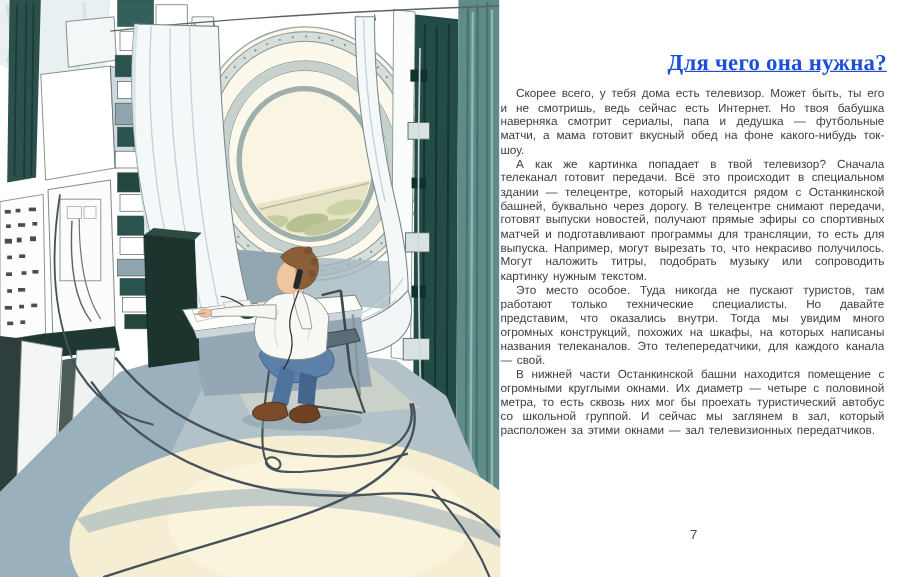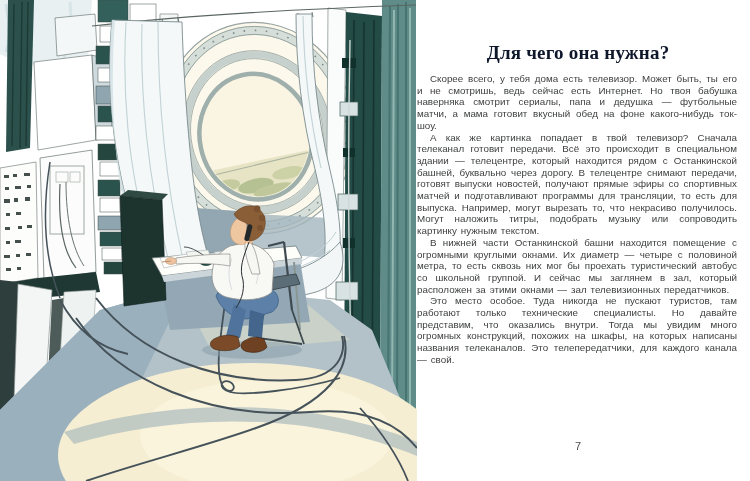--- a/index.html
+++ b/index.html
@@ -1,22 +1,22 @@
 <!DOCTYPE html>
 <html lang="ru"><head>
 <meta charset="utf-8">
 <style>
   html,body{margin:0;padding:0;}
   body{width:750px;height:481px;background:#ffffff;font-family:"Liberation Sans",sans-serif;}
   .spread{position:relative;width:750px;height:481px;background:#ffffff;overflow:hidden;}
   .illustration-wrap{position:absolute;left:0;top:0;width:417px;height:481px;}
   .text-page{position:absolute;left:417px;top:0;width:322px;height:481px;}
-  .title{position:absolute;top:42px;left:0;width:100%;text-align:center;margin:0;
+  .title{position:absolute;top:42px;left:0;width:100%;text-align:right;margin:0;
          font-family:"Liberation Serif",serif;font-weight:bold;font-size:19px;
-         letter-spacing:.2px;color:#0f172a;}
+         letter-spacing:.2px;color:#1d4ed8;text-decoration:underline;}
   .body-col{position:absolute;top:73px;left:0;width:320px;}
   .body-col p{margin:0;font-size:9.8px;line-height:11.7px;text-align:justify;
               color:#3f4040;text-indent:13px;word-spacing:1.2px;hyphens:auto;}
   .pagenum{position:absolute;top:440px;left:0;width:100%;text-align:center;
            font-size:11px;color:#4a4a4a;}
   svg{display:block;}
 </style>
 </head>
 <body>
 
@@ -259,19 +259,19 @@
         <path d="M249,242 C243,258 239,268 243,280 C245,292 240,302 236,308" stroke="#2a2f31" stroke-width="1" fill="none"></path>
       </g>
     </svg>
   </div>
 
   <div class="text-page">
     <h1 class="title">Для чего она нужна?</h1>
     <div class="body-col">
       <p>Скорее всего, у тебя дома есть телевизор. Может быть, ты его и не смотришь, ведь сейчас есть Интернет. Но твоя бабушка наверняка смотрит сериалы, папа и дедушка — футбольные матчи, а мама готовит вкусный обед на фоне какого-нибудь ток-шоу.</p>
       <p>А как же картинка попадает в твой телевизор? Сначала телеканал готовит передачи. Всё это происходит в специальном здании — телецентре, который находится рядом с Останкинской башней, буквально через дорогу. В телецентре снимают передачи, готовят выпуски новостей, получают прямые эфиры со спортивных матчей и подготавливают программы для трансляции, то есть для выпуска. Например, могут вырезать то, что некрасиво получилось. Могут наложить титры, подобрать музыку или сопроводить картинку нужным текстом.</p>
+      <p>Это место особое. Туда никогда не пускают туристов, там работают только технические специалисты. Но давайте представим, что оказались внутри. Тогда мы увидим много огромных конструкций, похожих на шкафы, на которых написаны названия телеканалов. Это телепередатчики, для каждого канала — свой.</p>
       <p>В нижней части Останкинской башни находится помещение с огромными круглыми окнами. Их диаметр — четыре с половиной метра, то есть сквозь них мог бы проехать туристический автобус со школьной группой. И сейчас мы заглянем в зал, который расположен за этими окнами — зал телевизионных передатчиков.</p>
-      <p>Это место особое. Туда никогда не пускают туристов, там работают только технические специалисты. Но давайте представим, что оказались внутри. Тогда мы увидим много огромных конструкций, похожих на шкафы, на которых написаны названия телеканалов. Это телепередатчики, для каждого канала — свой.</p>
     </div>
     <div class="pagenum">7</div>
   </div>
 
 </div>
 
 </body></html>

